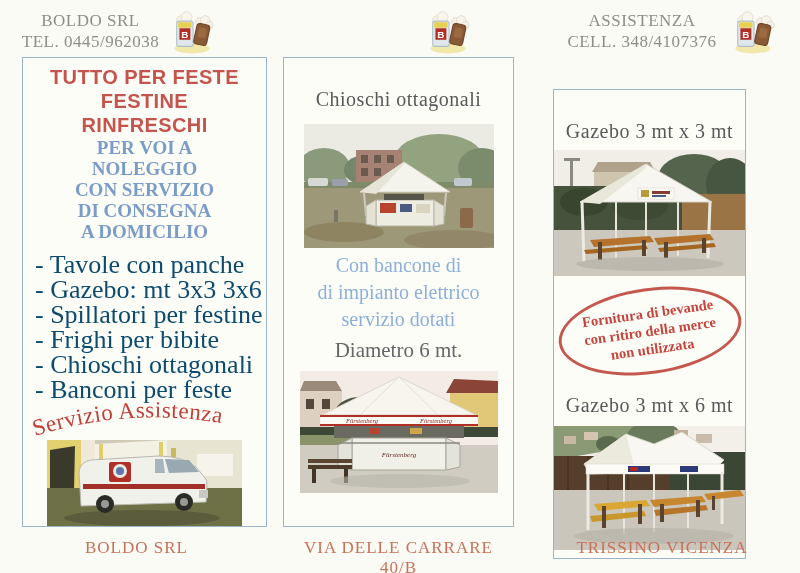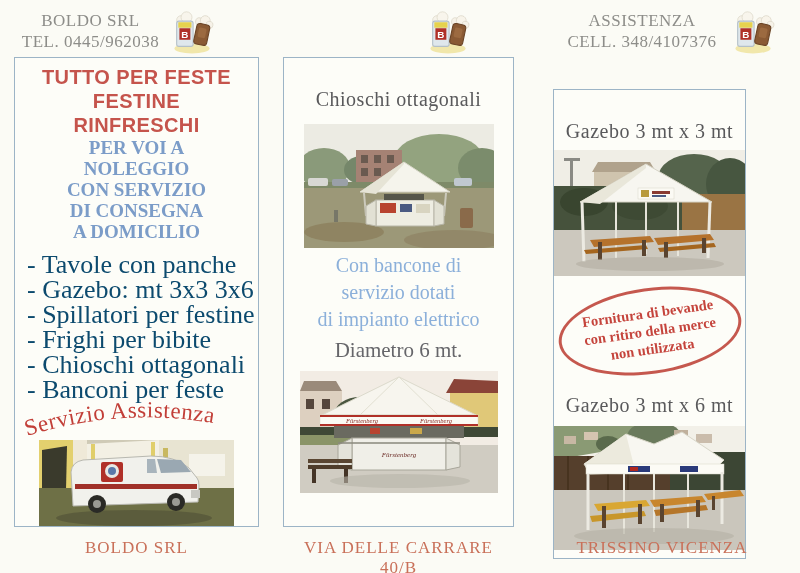--- a/index.html
+++ b/index.html
@@ -6,21 +6,21 @@
   body{
     width:800px;height:573px;position:relative;overflow:hidden;
     background:#fbfbf5;
     font-family:"Liberation Serif", serif;
   }
   
   .hdr-text{position:absolute;text-align:center;color:#8d8d89;font-size:17px;line-height:21px;letter-spacing:.5px;}
   .logo{position:absolute;width:44px;height:46px;}
   
   .panel{position:absolute;top:57px;height:470px;border:1px solid #9cb4c6;background:#fdfdf8;box-sizing:border-box;overflow:hidden;}
-  .panel-left{left:14px;width:245px;}
+  .panel-left{left:22px;width:245px;}
   .panel-center{left:283px;width:231px;}
   .panel-right{left:553px;width:193px;margin-top:32px;}
   
   .red-title{font-family:"Liberation Sans",sans-serif;font-weight:bold;font-size:20px;line-height:24px;color:#c5544c;text-align:center;letter-spacing:.4px;margin-top:7px;}
   .blue-sub{font-weight:bold;font-size:19px;line-height:21px;color:#7b9cc8;text-align:center;}
   .item-list{font-size:26px;line-height:25px;color:#0c4a6e;margin:10px 0 0 12px;}
   .arc-svg{display:block;margin:0 auto;}
   .photo{display:block;margin:0 auto;background:#eee;}
   
   .panel-title{font-size:20px;color:#59595b;text-align:center;letter-spacing:.5px;line-height:30px;margin-top:26px;}
@@ -167,22 +167,22 @@
     <polygon points="130,76 140,82 140,100 130,102" fill="#e2e1d4" stroke="#b8b6a8" stroke-width="1"></polygon>
     <rect x="76" y="79" width="16" height="10" fill="#b8432f"></rect>
     <rect x="96" y="80" width="12" height="8" fill="#4a5a82"></rect>
     <rect x="112" y="80" width="14" height="9" fill="#d8d4c0"></rect>
     <rect x="80" y="70" width="40" height="6" fill="#55554a"></rect>
     <rect x="156" y="84" width="13" height="20" rx="2" fill="#8a6a4a"></rect>
     <rect x="30" y="86" width="4" height="12" fill="#777768"></rect>
   </svg>
   <div class="blue-body">
     <div>Con bancone di</div>
+    <div>di impianto elettrico</div>
     <div>servizio dotati</div>
-    <div>di impianto elettrico</div>
   </div>
   <div class="diametro">Diametro 6 mt.</div>
 
   <svg class="photo" style="margin-top:8px" width="198" height="122" viewBox="0 0 198 122" aria-label="octagonal bar kiosk with branded umbrella canopy">
     <rect width="198" height="122" fill="#f2ece4"></rect>
     <rect x="0" y="20" width="42" height="38" fill="#ddd0c0"></rect>
     <polygon points="0,20 42,20 36,10 4,10" fill="#9a8a7a"></polygon>
     <rect x="6" y="28" width="8" height="10" fill="#55463c"></rect>
     <rect x="22" y="28" width="8" height="10" fill="#55463c"></rect>
     <rect x="150" y="22" width="48" height="36" fill="#e0c878"></rect>

